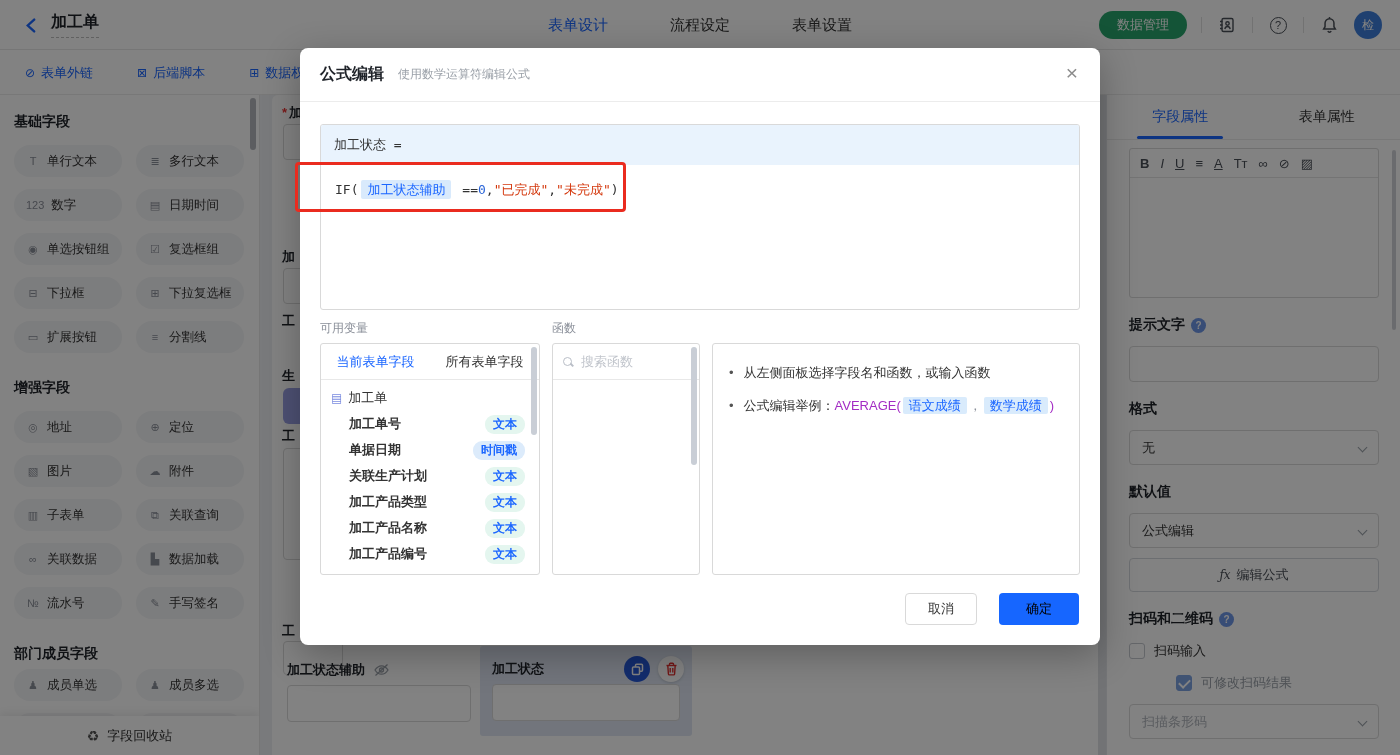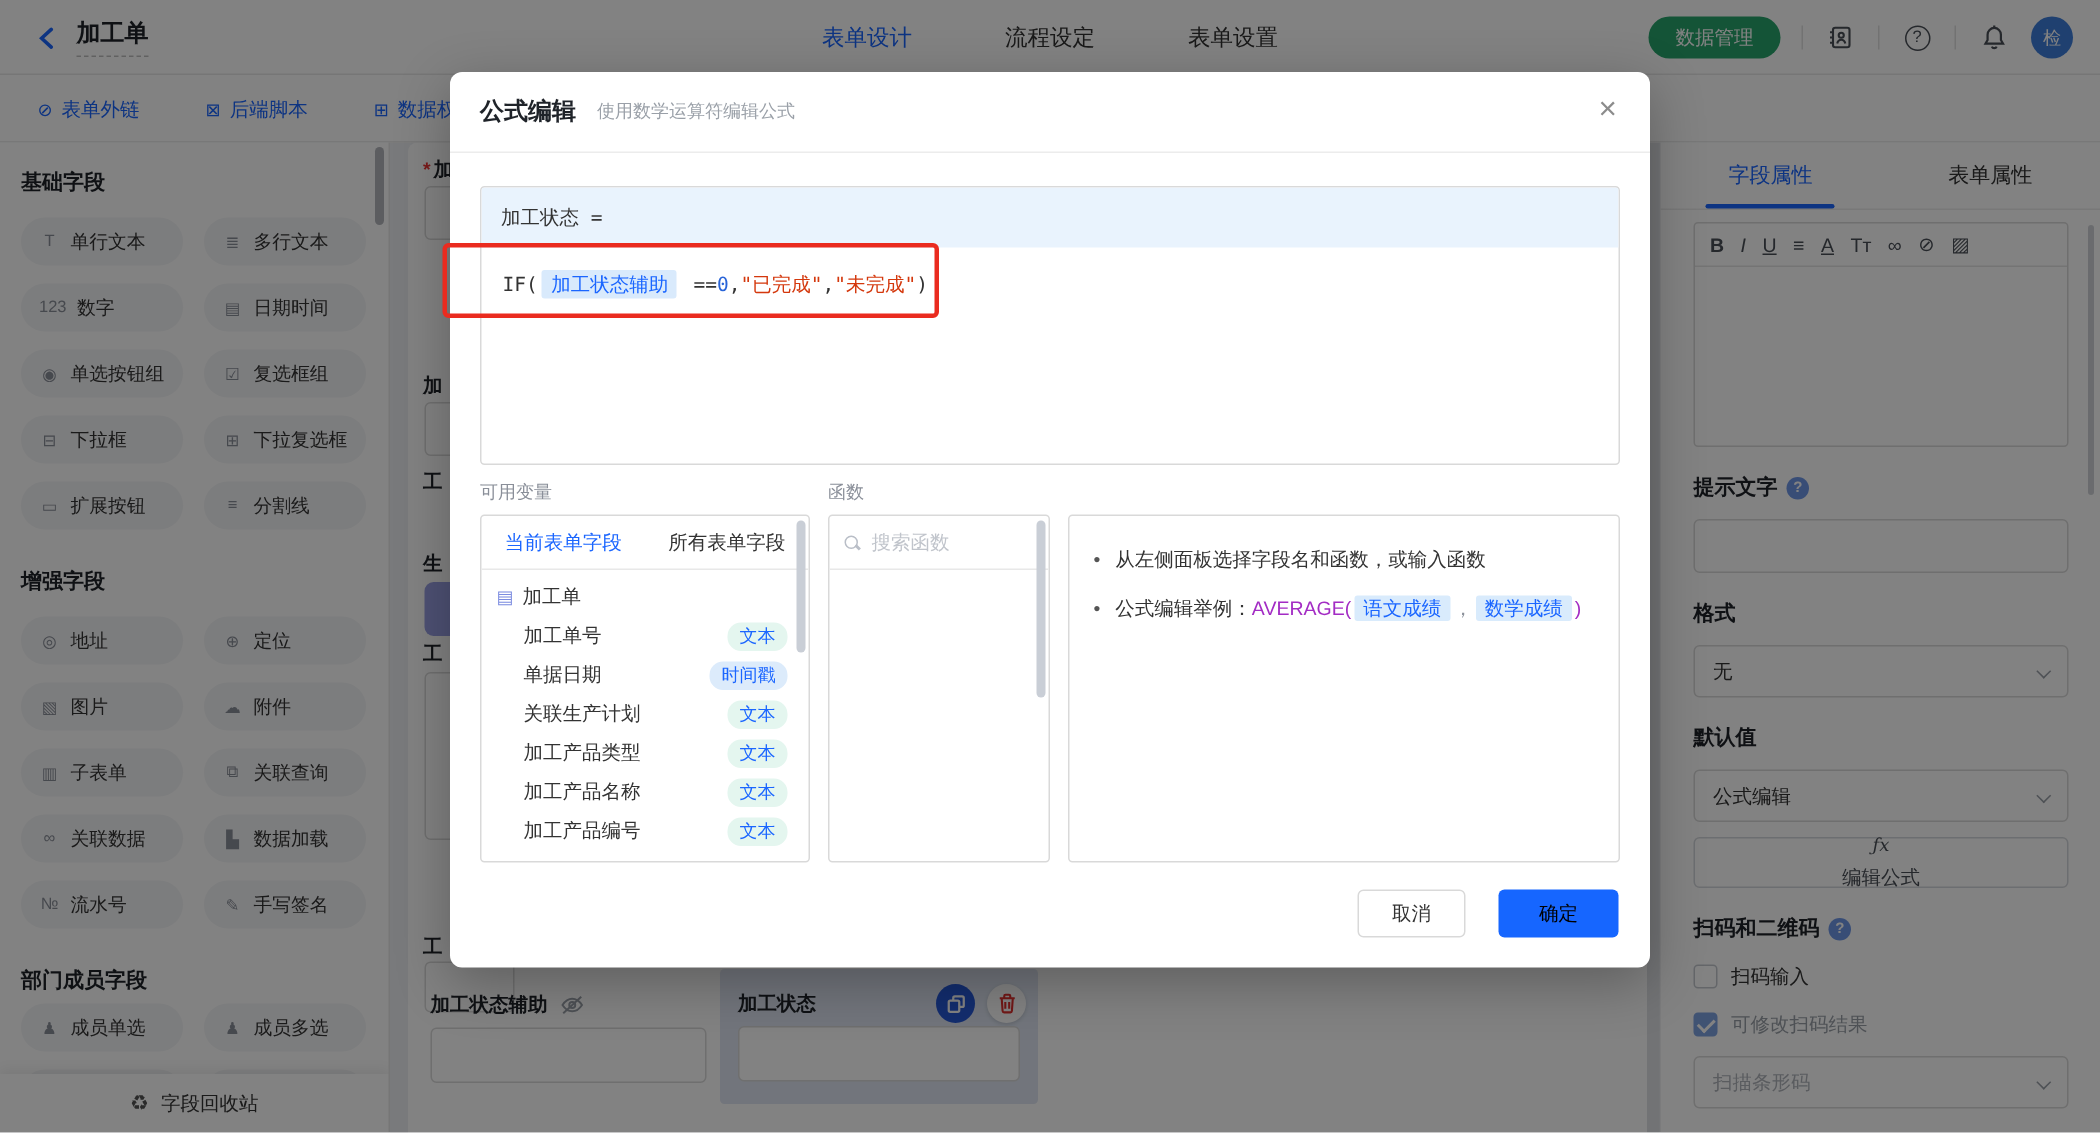--- a/index.html
+++ b/index.html
@@ -70,24 +70,24 @@
   .rp-body { position:absolute; left:22px; top:45px; width:250px; }
   .rt-box { margin-top:8px; border:1px solid #d9d9d9; border-radius:3px; height:150px; }
   .rt-toolbar { height:29px; border-bottom:1px solid #e4e4e4; display:flex; align-items:center; padding:0 10px; gap:11px; color:#4a4f57; font-size:13px; }
   .rt-ic { cursor:pointer; }
   .rp-sec-title { margin-top:18px; font-size:14px; font-weight:bold; color:#1f2329; display:flex; align-items:center; gap:6px; }
   .q-circle { width:15px; height:15px; border-radius:50%; background:#6f97e8; color:#fff; font-size:10px; display:flex; align-items:center; justify-content:center; }
   .rp-input { margin-top:12px; width:250px; height:36px; border:1px solid #d9d9d9; border-radius:4px; background:#fff; font-size:13px; padding:0 10px; outline:none; }
   .rp-select { margin-top:12px; width:250px; height:35px; border:1px solid #d9d9d9; border-radius:4px; display:flex; align-items:center; padding:0 12px; font-size:13px; color:#333; cursor:pointer; position:relative; }
   .rp-select.disabled { color:#b0b4bb; }
   .chev-down { position:absolute; right:12px; top:13px; width:7px; height:7px; border-right:1.5px solid #9aa0a8; border-bottom:1.5px solid #9aa0a8; transform:rotate(45deg); }
-  .fx-btn { margin-top:10px; width:250px; height:34px; border:1px solid #d5d8dd; border-radius:4px; display:flex; align-items:center; justify-content:center; gap:6px; font-size:13px; color:#4a4f57; cursor:pointer;flex-direction:column; }
+  .fx-btn { margin-top:10px; width:250px; height:34px; border:1px solid #d5d8dd; border-radius:4px; display:flex; align-items:center; justify-content:center; gap:6px; font-size:13px; color:#4a4f57; cursor:pointer; }
   .fx-glyph { font-style:italic; font-family:"DejaVu Serif",serif; font-size:12px; }
   .cb-row { margin-top:14px; display:flex; align-items:center; gap:9px; font-size:13px; color:#333; cursor:pointer; }
-  .cb-row.disabled { color:#9aa0a8; }
+  .cb-row.disabled { color:#9aa0a8;margin-left:47px; }
   .cb { width:16px; height:16px; border:1px solid #c4c8cf; border-radius:3px; background:#fff; }
   .cb.checked { background:#7fa3e2; border-color:#7fa3e2; position:relative; }
   .cb.checked::after { content:""; position:absolute; left:4px; top:1px; width:5px; height:9px; border-right:2px solid #fff; border-bottom:2px solid #fff; transform:rotate(45deg); }
   .rp-scroll { position:absolute; right:4px; top:55px; width:4px; height:180px; border-radius:2px; background:#d0d3d8; }
 
   
   .overlay { position:absolute; inset:0; background:rgba(0,0,0,.49); z-index:10; }
   .modal { position:absolute; left:300px; top:48px; width:800px; height:597px; background:#fff; border-radius:8px; box-shadow:0 10px 36px rgba(0,0,0,.28); z-index:20; }
   .m-header { position:relative; height:54px; border-bottom:1px solid #ececec; display:flex; align-items:center; padding:0 20px; gap:14px; }
   .m-title { font-size:16px; font-weight:bold; color:#1f2329; }
@@ -105,21 +105,21 @@
   .panel { position:absolute; top:295px; height:232px; border:1px solid #d9d9d9; border-radius:3px; background:#fff; overflow:hidden; }
   .p-vars { left:20px; width:220px; }
   .p-funcs { left:252px; width:148px; }
   .p-tips { left:412px; width:368px; }
   .var-tabs { height:36px; border-bottom:1px solid #e8e8e8; display:flex; }
   .var-tab { flex:1; display:flex; align-items:center; justify-content:center; font-size:13px; color:#333; cursor:pointer; white-space:nowrap; }
   .var-tab.active { color:#1b66ff; }
   .var-list { position:relative; padding-top:5px; }
   .var-group { height:26px; display:flex; align-items:center; gap:6px; padding-left:10px; font-size:13px; color:#333; }
   .doc-ic { color:#7c8ce0; font-size:12px; }
-  .var-row { height:26px; display:flex; align-items:center; padding:0 14px 0 28px; cursor:pointer; }
+  .var-row { height:26px; display:flex; align-items:center; padding:0 14px 0 28px; cursor:pointer;font-weight:bold; }
   .var-name { flex:1; font-size:13px; color:#333; }
   .badge { font-size:12px; color:#1b66ff; border-radius:9px; padding:1px 8px; }
   .badge-text { background:#e4f6ef; }
   .badge-time { background:#dcebfb; }
   .v-scroll { position:absolute; right:2px; top:3px; width:6px; height:88px; border-radius:3px; background:#c9ced6; }
   .fn-search { height:36px; border-bottom:1px solid #e8e8e8; display:flex; align-items:center; padding:0 10px; gap:8px; }
   .lens { position:relative; width:10px; height:10px; }
   .lens::before { content:""; position:absolute; left:0; top:0; width:7px; height:7px; border:1.5px solid #b9bec7; border-radius:50%; }
   .lens::after { content:""; position:absolute; left:7px; top:7px; width:4px; height:1.5px; background:#b9bec7; transform:rotate(45deg); }
   .fn-search input { border:none; outline:none; width:100px; font-size:13px; color:#333; }

